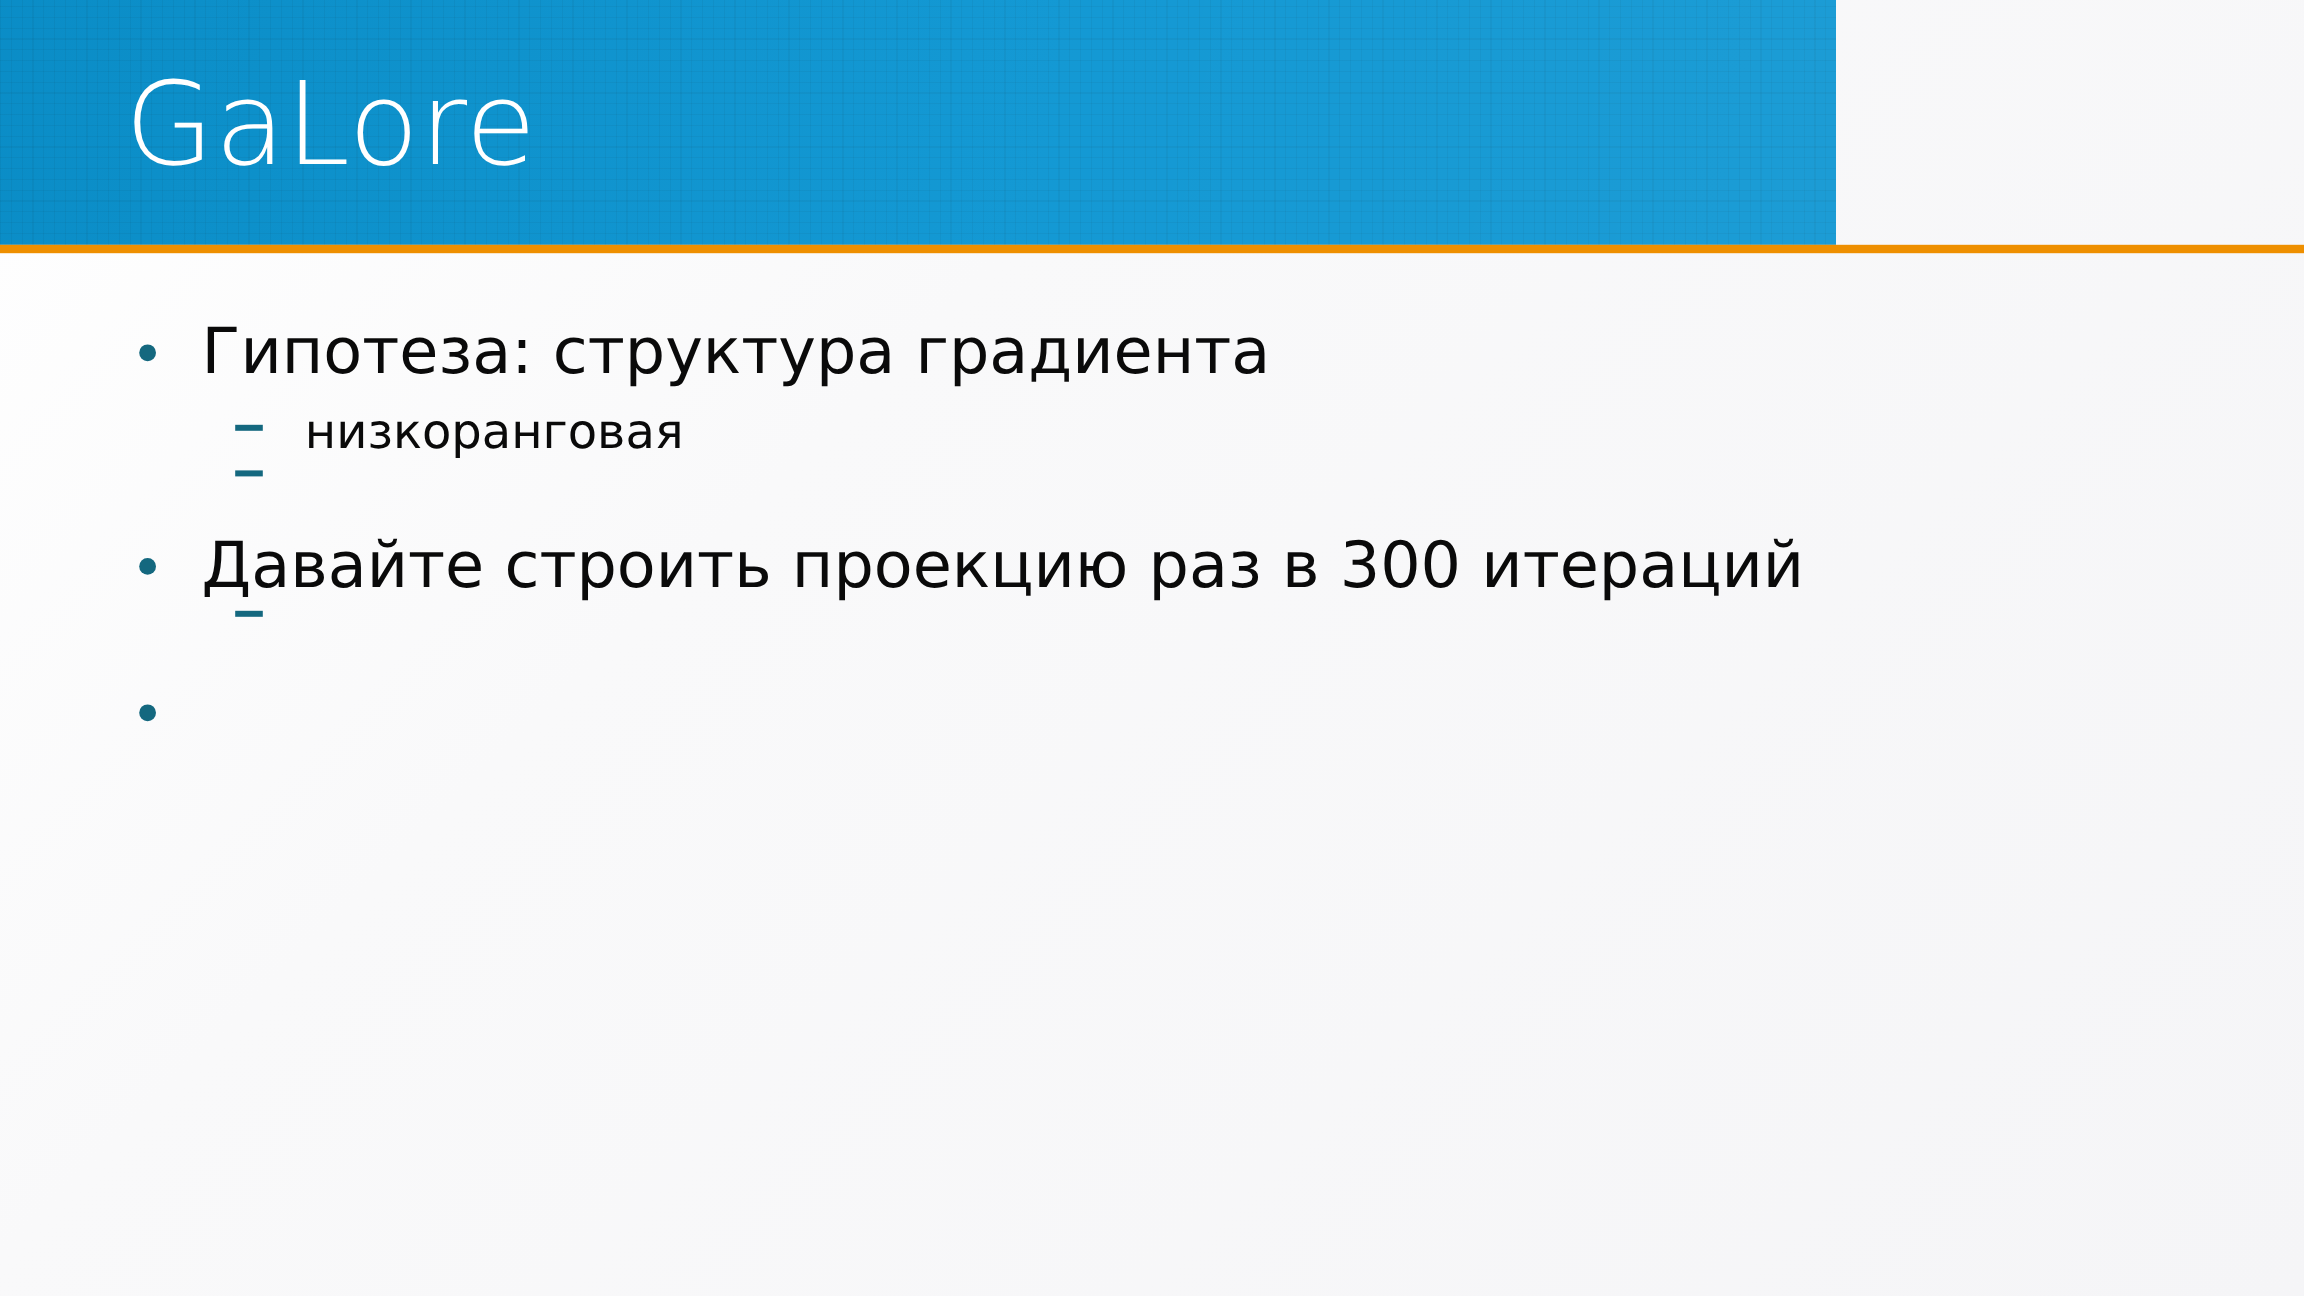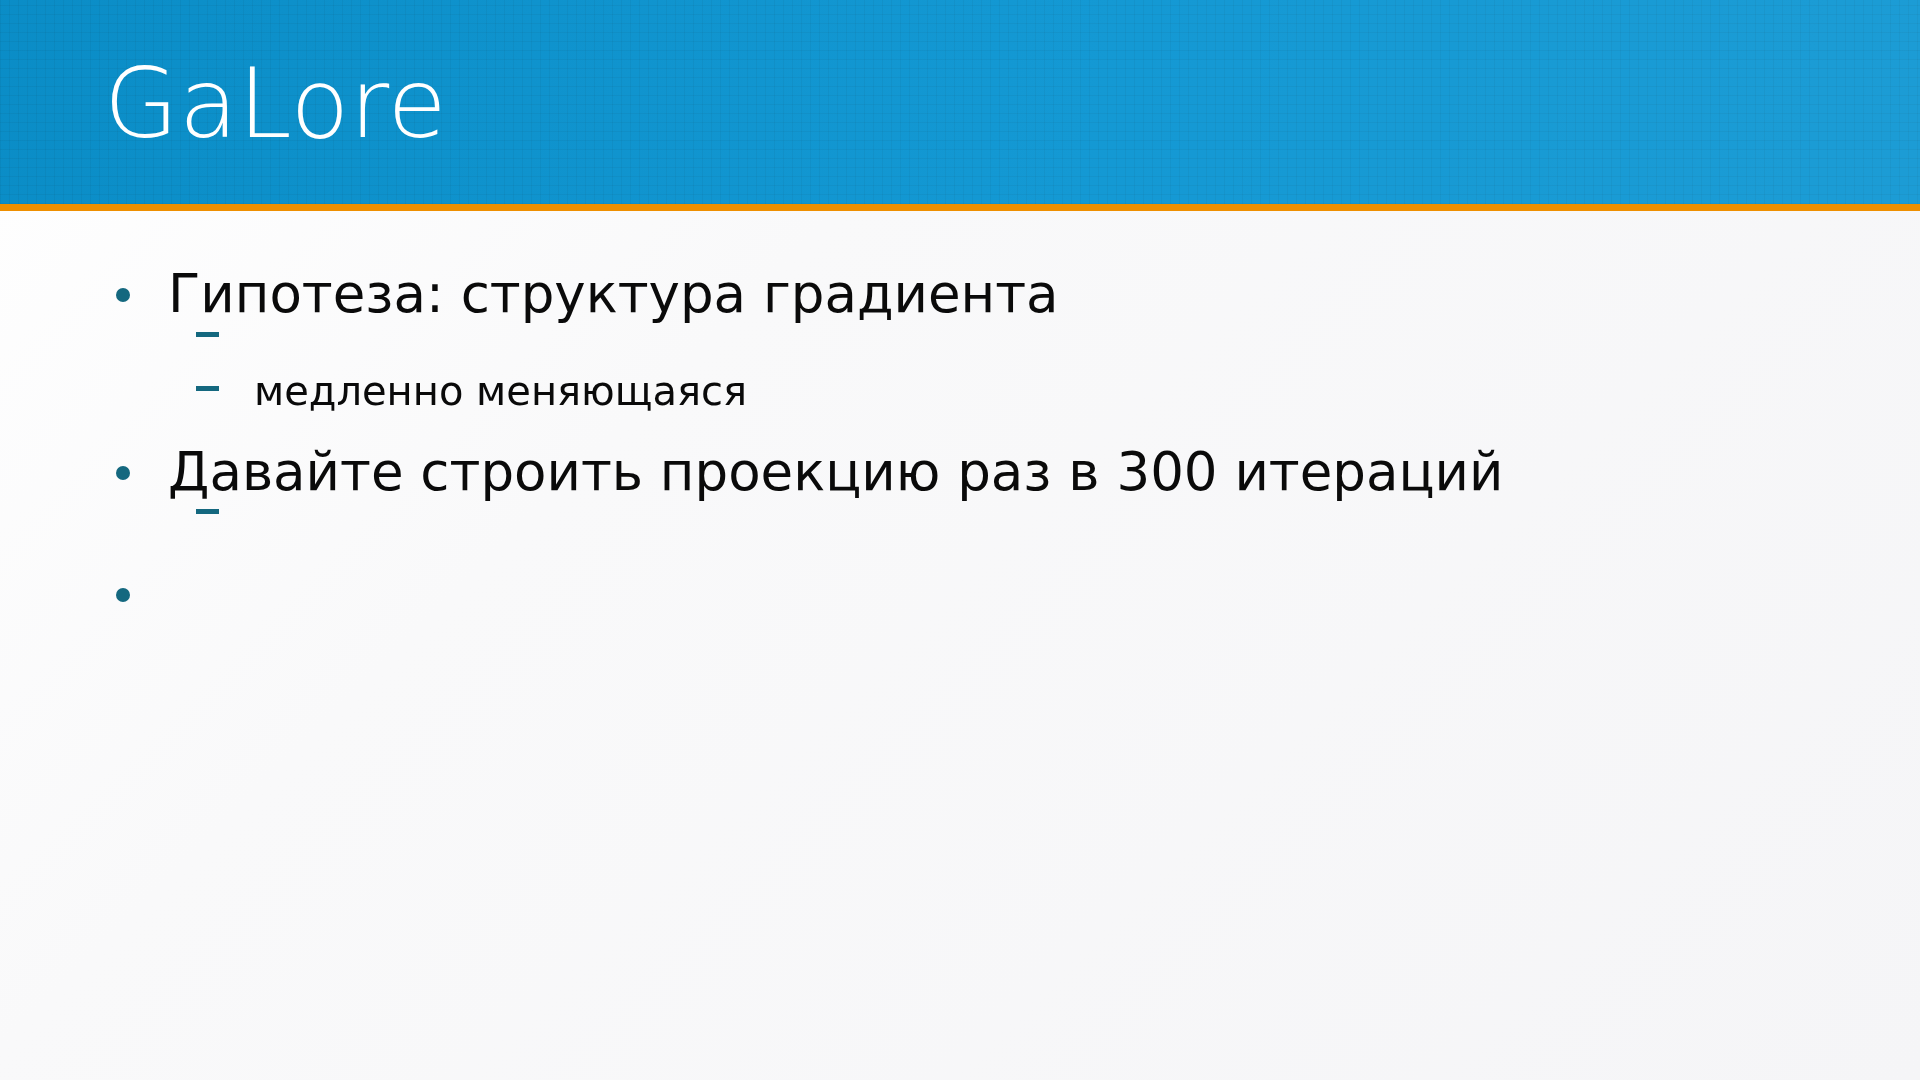--- a/index.html
+++ b/index.html
@@ -19,21 +19,21 @@
     overflow: hidden;
     background:
       linear-gradient(135deg, #ffffff 0%, #f9f9fa 35%, #f5f5f7 100%);
   }
 
   
   .slide-header {
     position: absolute;
     left: 0;
     top: 0;
-    width: 1920px;
+    width: 1530px;
     height: 204px;
     background-color: #0b95d2;
     background-image:
       linear-gradient(100deg, rgba(0,0,0,0.055) 0%, rgba(255,255,255,0.035) 55%, rgba(255,255,255,0.07) 100%),
       repeating-linear-gradient(0deg, rgba(0,0,0,0.045) 0px, rgba(0,0,0,0.045) 1px, rgba(255,255,255,0.0) 1px, rgba(255,255,255,0.0) 9px),
       repeating-linear-gradient(90deg, rgba(0,0,0,0.045) 0px, rgba(0,0,0,0.045) 1px, rgba(255,255,255,0.0) 1px, rgba(255,255,255,0.0) 9px);
     overflow: hidden;
     text-align: right;
   }
 
@@ -161,25 +161,25 @@
   <div class="slide-body">
     <ul class="bullet-list">
 
       <li class="bullet lvl1">
         <span class="marker"><span class="dot"></span></span>
         <span class="btext">Гипотеза: структура градиента</span>
       </li>
 
       <li class="bullet lvl2">
         <span class="marker"><span class="dash"></span></span>
+        <span class="btext">низкоранговая</span>
       </li>
 
       <li class="bullet lvl2">
         <span class="marker"><span class="dash"></span></span>
-        <span class="btext">медленно меняющаяся</span>
       </li>
 
       <div class="sp-a"></div>
 
       <li class="bullet lvl1">
         <span class="marker"><span class="dot"></span></span>
         <span class="btext">Давайте строить проекцию раз в 300 итераций</span>
       </li>
 
       <li class="bullet lvl2 code">

